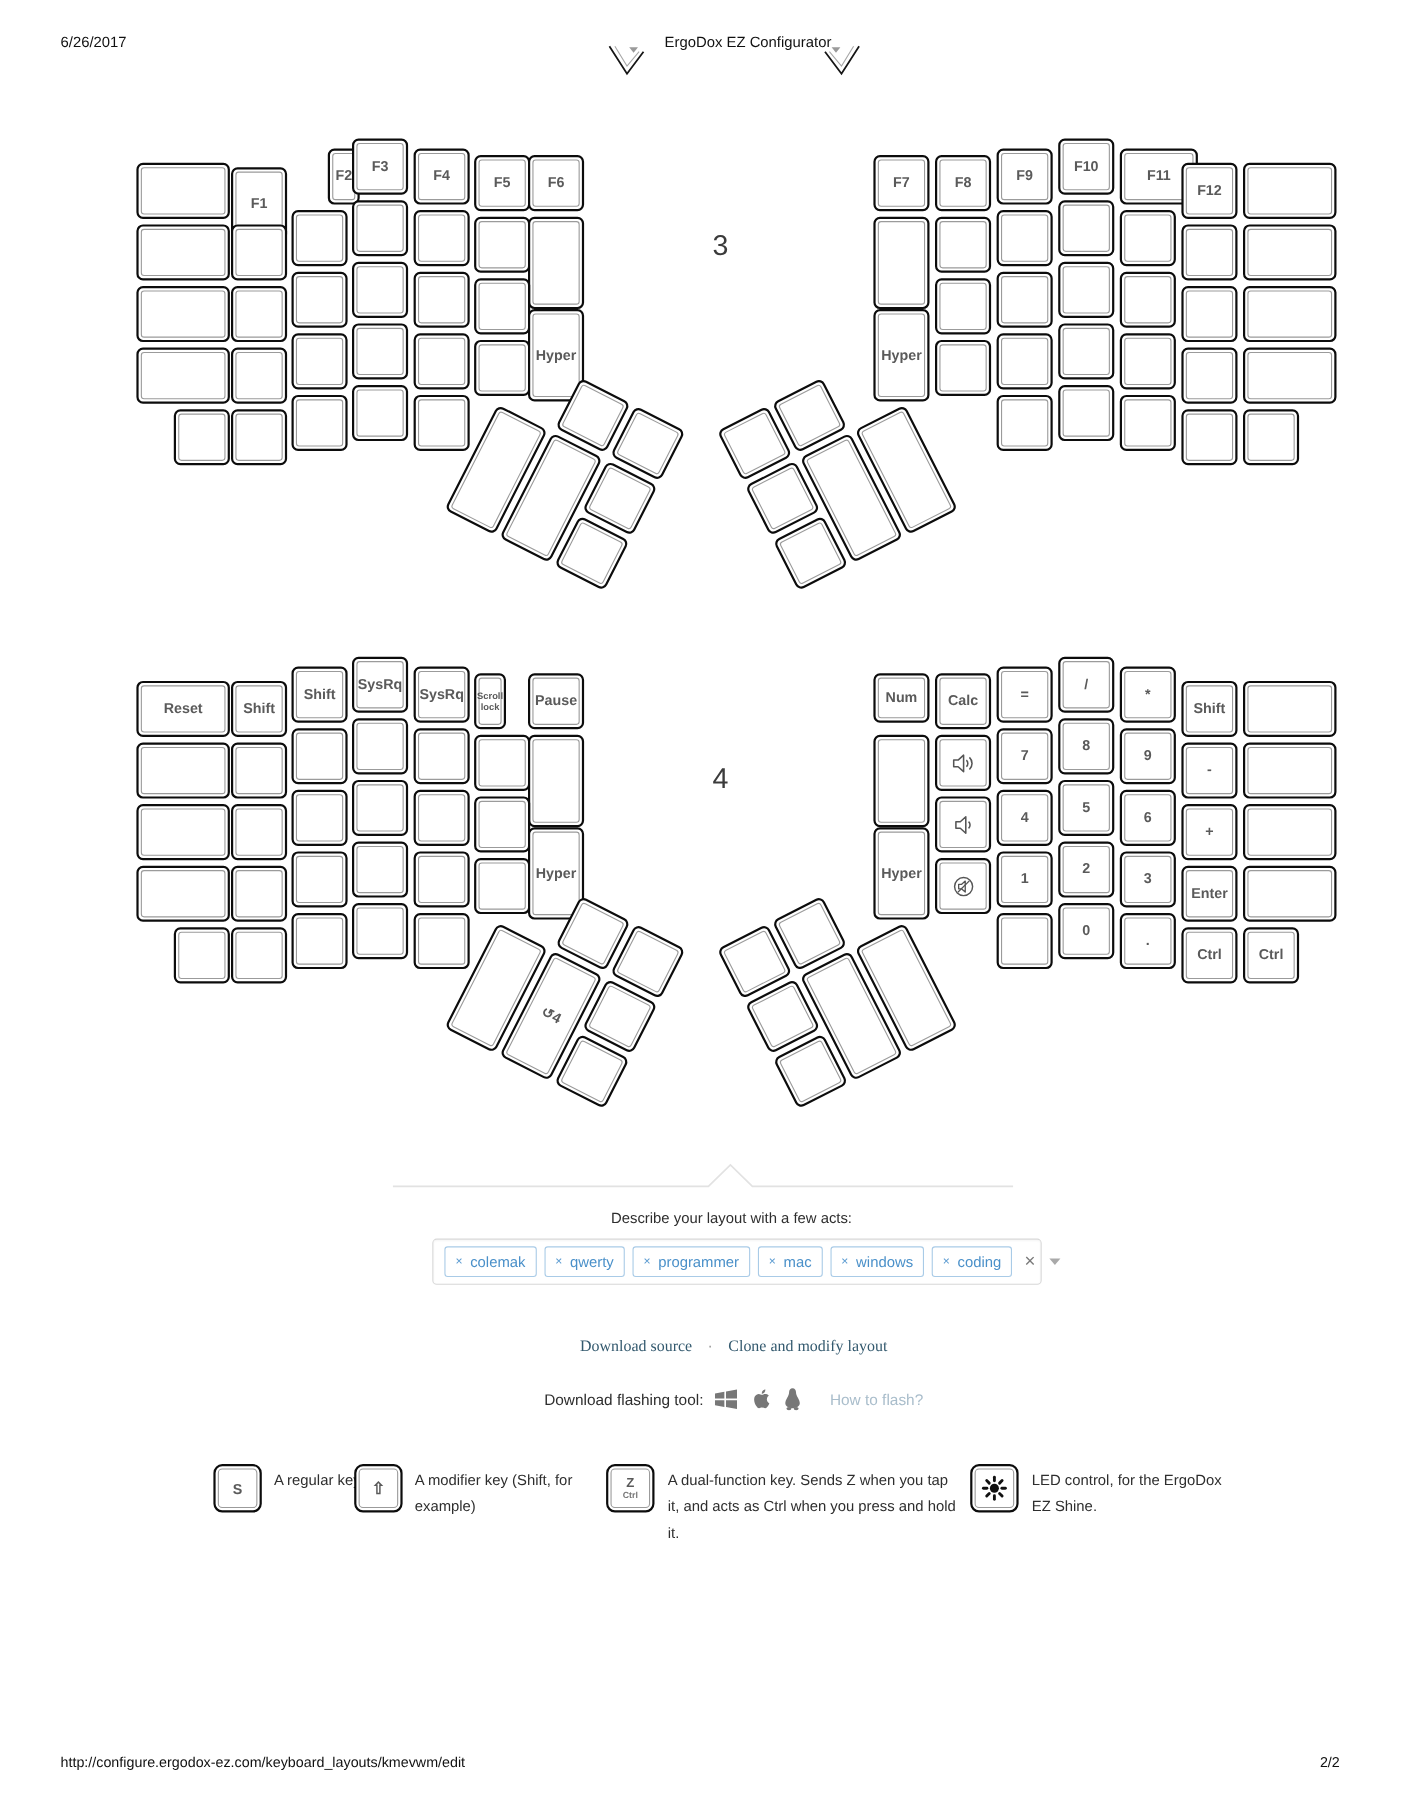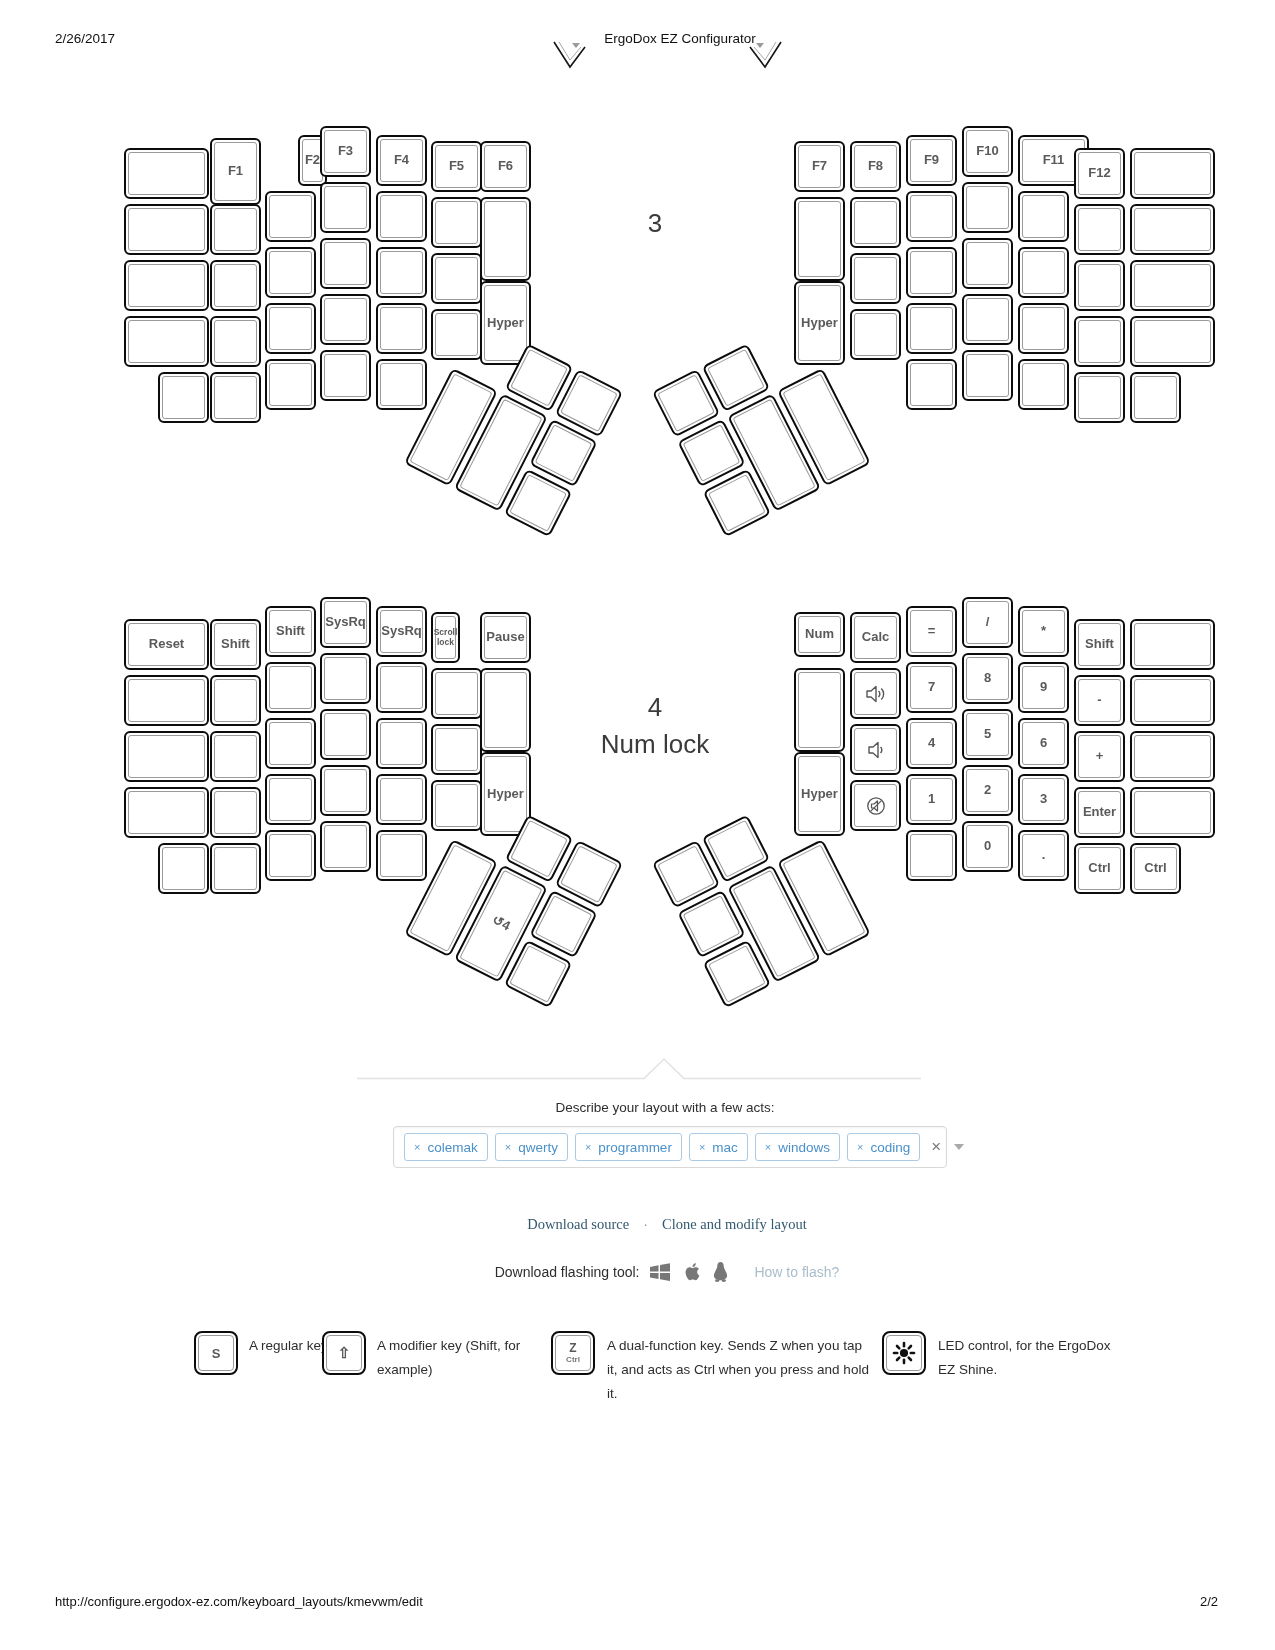--- a/index.html
+++ b/index.html
@@ -66,37 +66,37 @@
 
   .ftr{position:absolute;top:1594px;font-size:13px;color:#111;}
   .ftr.url{left:55px;}
   .ftr.pagenum{right:57px;}
 </style>
 </head>
 <body>
 
 <div class="page">
 
-  <div class="hdr date">2/26/2017</div>
+  <div class="hdr date">6/26/2017</div>
   <div class="hdr title">ErgoDox EZ Configurator</div>
 
   <svg class="artifact" style="left:552px" width="36" height="30">
     <polyline points="2,2 18,27 33,7" fill="none" stroke="#161616" stroke-width="1.6"></polyline>
     <polyline points="7,2 18,20 29,7" fill="none" stroke="#a8a8a8" stroke-width="1"></polyline>
     <polygon points="20,3 28,3 24,8" fill="#9a9a9a"></polygon>
   </svg>
   <svg class="artifact" style="left:748px" width="36" height="30">
     <polyline points="2,7 17,27 33,2" fill="none" stroke="#161616" stroke-width="1.6"></polyline>
     <polyline points="6,7 17,20 28,2" fill="none" stroke="#a8a8a8" stroke-width="1"></polyline>
     <polygon points="8,3 16,3 12,8" fill="#9a9a9a"></polygon>
   </svg>
 
   <div class="board" id="board0">
       <div class="key" style="left: 124px; top: 22px; width: 85px; height: 51px;"></div>
-      <div class="key" style="left: 210px; top: 12px; width: 51px; height: 67px;">
+      <div class="key" style="left: 210px; top: 26px; width: 51px; height: 67px;">
         <span class="klabel">F1</span>
       </div>
       <div class="key" style="left: 250px; top: 9px; width: 29px; height: 51px; margin-left: 48px;">
         <span class="klabel">F2</span>
       </div>
       <div class="key" style="left: 320px; top: 0px; width: 51px; height: 51px;">
         <span class="klabel">F3</span>
       </div>
       <div class="key" style="left: 376px; top: 9px; width: 51px; height: 51px;">
         <span class="klabel">F4</span>
@@ -359,21 +359,20 @@
         <div class="key" style="left: 0px; top: 0px; width: 51px; height: 51px;"></div>
         <div class="key" style="left: 56px; top: 0px; width: 51px; height: 51px;"></div>
         <div class="key" style="left: 56px; top: 56px; width: 51px; height: 107px;"></div>
         <div class="key" style="left: 112px; top: 56px; width: 51px; height: 107px;"></div>
         <div class="key" style="left: 0px; top: 56px; width: 51px; height: 51px;"></div>
         <div class="key" style="left: 0px; top: 112px; width: 51px; height: 51px;"></div>
       </div>
     </div>
   <div class="layer-label" id="label1">
     <div>4</div>
-    <div>Num lock</div>
   </div>
 
   <svg class="divider" width="565" height="26">
     <path d="M0,24.5 H287 L307,5 L327,24.5 H564" fill="none" stroke="#e2e2e2" stroke-width="1.5"></path>
   </svg>
 
   <div class="tags-label">Describe your layout with a few acts:</div>
 
   <div class="tag-bar">
     <span id="tag-pills">

